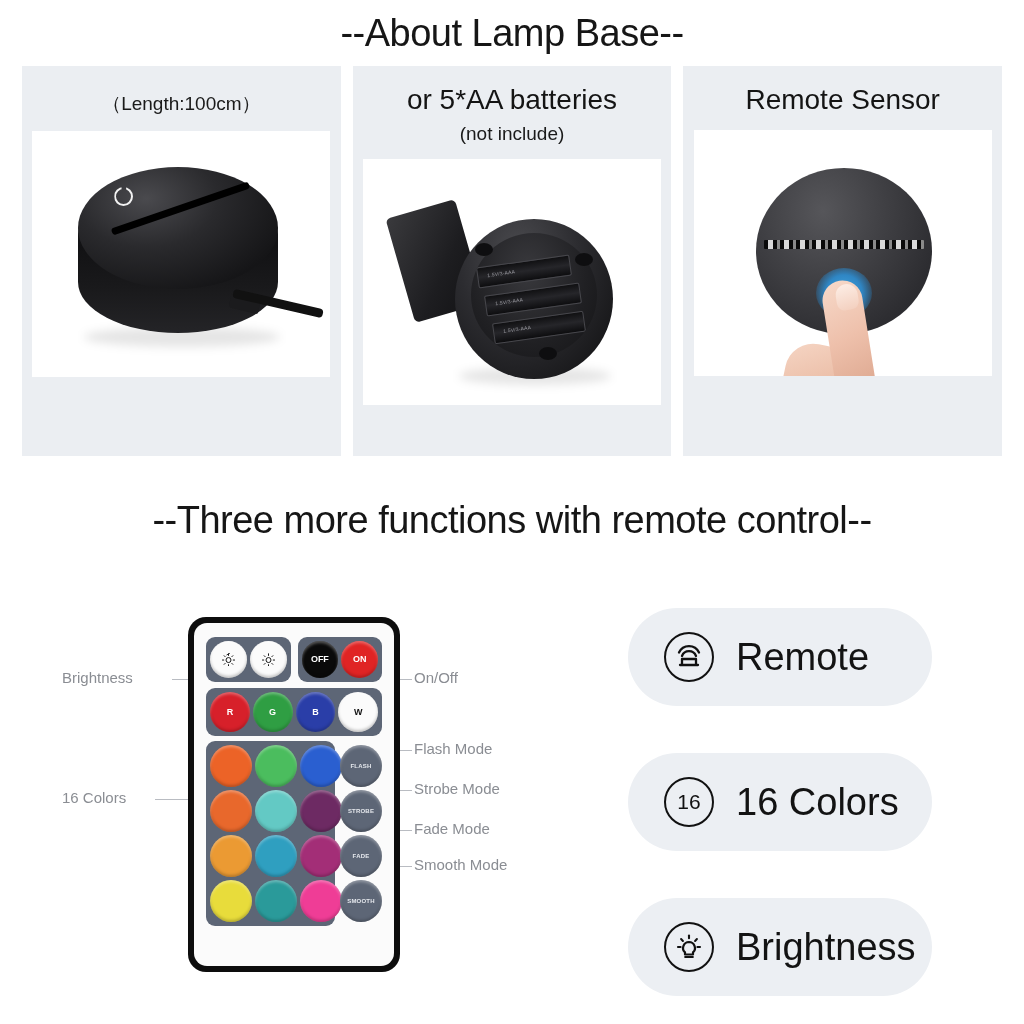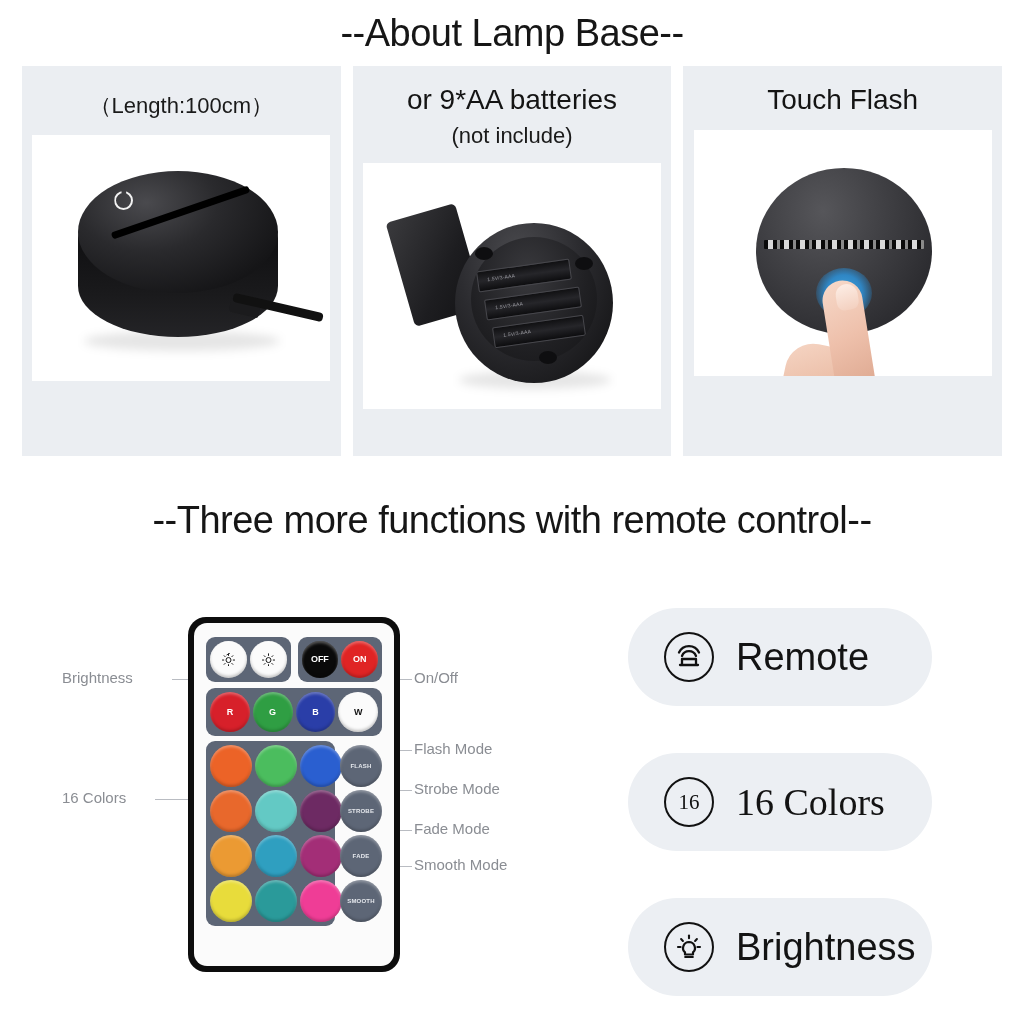--- a/index.html
+++ b/index.html
@@ -41,21 +41,21 @@
     padding-top: 18px;
   }
   .card-title {
     font-size: 28px;
     color: #141414;
     line-height: 1.15;
     text-align: center;
     white-space: nowrap;
   }
   .card-sub {
-    font-size: 22px;
+    font-size: 19px;
     color: #1a1a1a;
     margin-top: 7px;
     text-align: center;
     white-space: nowrap;
   }
   .card-figure {
     margin-top: 14px;
     width: 298px;
     height: 246px;
     background: #ffffff;
@@ -354,21 +354,21 @@
         <div class="base1-body"></div>
         <div class="base1-top"></div>
         <div class="base1-slot"></div>
         <div class="base1-power"></div>
         <div class="base1-plug"></div>
         <div class="base1-cable"></div>
       </div>
     </div>
 
     <div class="card">
-      <div class="card-title">or 9*AA batteries</div>
+      <div class="card-title">or 5*AA batteries</div>
       <div class="card-sub">(not include)</div>
       <div class="card-figure">
         <div class="base2-shadow"></div>
         <div class="base2-lid"></div>
         <div class="base2-body"></div>
         <div class="base2-well">
           <div class="base2-cell" style="left:6px;  top:28px; width:94px; transform:rotate(-8deg);">
             <span>1.5V/3-AAA</span>
           </div>
           <div class="base2-cell" style="left:14px; top:56px; width:96px; transform:rotate(-8deg);">
@@ -378,21 +378,21 @@
             <span>1.5V/3-AAA</span>
           </div>
         </div>
         <div class="base2-foot" style="left:112px; top:84px;"></div>
         <div class="base2-foot" style="left:212px; top:94px;"></div>
         <div class="base2-foot" style="left:176px; top:188px;"></div>
       </div>
     </div>
 
     <div class="card">
-      <div class="card-title">Touch Flash</div>
+      <div class="card-title">Remote Sensor</div>
       <div class="card-figure">
         <div class="base3-disc"></div>
         <div class="base3-strip"></div>
         <div class="base3-glow"></div>
         <div class="base3-thumb"></div>
         <div class="base3-finger"></div>
         <div class="base3-nail"></div>
       </div>
     </div>
 
@@ -527,21 +527,21 @@
       <div class="pill-icon">
         <svg width="44" height="44" viewBox="0 0 44 44" style="position:absolute;left:1px;top:1px;">
           <path d="M13 30 h18 M15 30 v-6 h14 v6" fill="none" stroke="#111" stroke-width="2.3" stroke-linecap="round" stroke-linejoin="round"></path>
           <path d="M15 21 a7.5 7.5 0 0 1 14 0" fill="none" stroke="#111" stroke-width="2.3" stroke-linecap="round"></path>
           <path d="M12 17.5 a11 11 0 0 1 20 0" fill="none" stroke="#111" stroke-width="2.3" stroke-linecap="round"></path>
         </svg>
       </div>
       <div class="pill-label">Remote</div>
     </div>
 
-    <div class="pill" style="top:193px;font-family:Liberation Serif, serif;">
+    <div class="pill" style="top:193px;">
       <div class="pill-icon">
         <span style="position:absolute;left:0;top:0;width:100%;height:100%;display:flex;align-items:center;justify-content:center;font-size:21px;color:#111;">16</span>
       </div>
       <div class="pill-label">16 Colors</div>
     </div>
 
     <div class="pill" style="top:338px;">
       <div class="pill-icon">
         <svg width="44" height="44" viewBox="0 0 44 44" style="position:absolute;left:1px;top:1px;">
           <path d="M22 17 a6 6 0 0 1 4 10.4 v2.1 h-8 v-2.1 A6 6 0 0 1 22 17 z" fill="none" stroke="#111" stroke-width="2.2" stroke-linejoin="round"></path>

